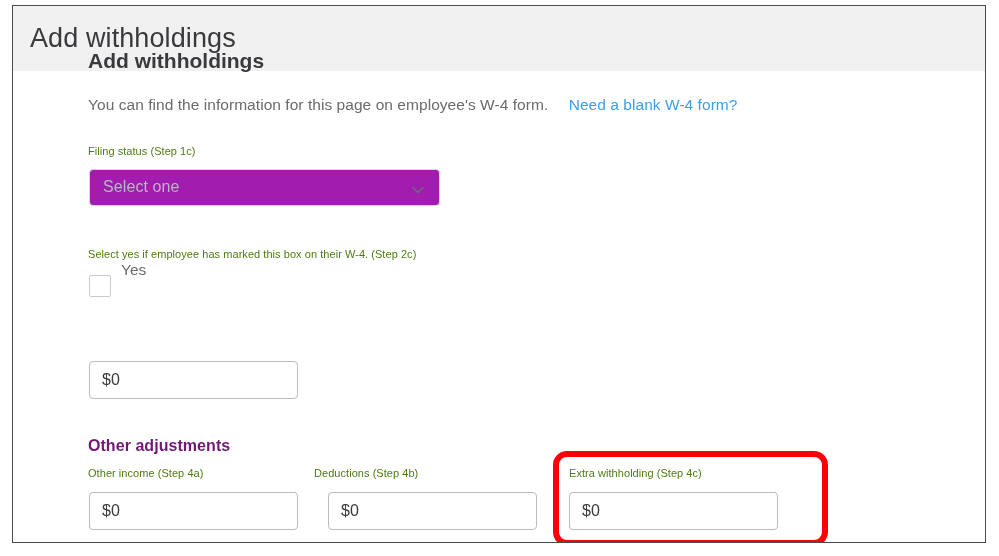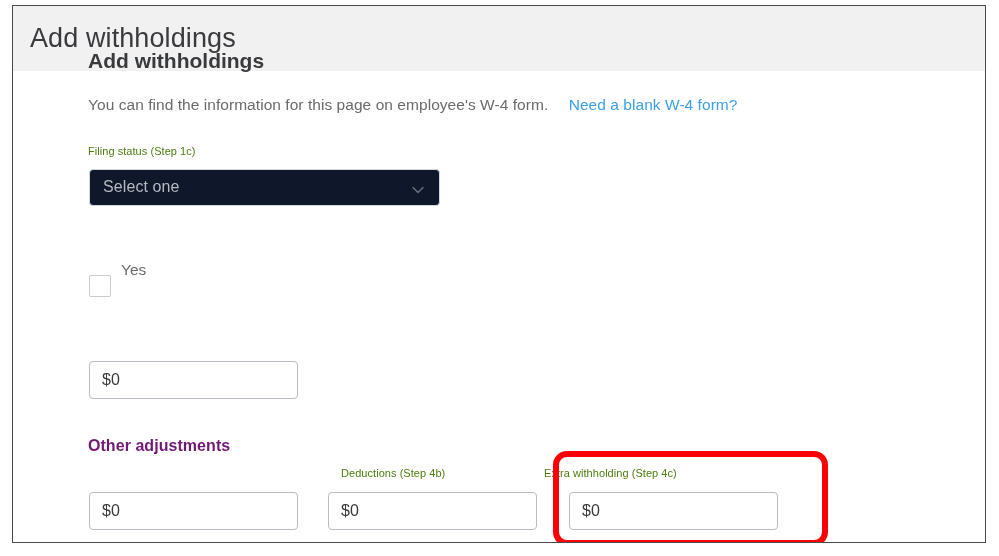--- a/index.html
+++ b/index.html
@@ -107,21 +107,21 @@
   
   #filing-status-label { left: 75px; top: 74px; }
   #filing-status-select {
     position: absolute;
     left: 76px;
     top: 98px;
     width: 351px;
     height: 37px;
     border: 1px solid #d4d7dc;
     border-radius: 4px;
-    background: #0f172a;
+    background: #a21caf;
     box-sizing: border-box;
     cursor: pointer;
   }
   #filing-status-placeholder {
     position: absolute;
     left: 13px;
     top: 8px;
     font-size: 16px;
     color: #b6b9c0;
     letter-spacing: 0.1px;
@@ -181,22 +181,22 @@
   #other-adjustments-heading {
     position: absolute;
     left: 75px;
     top: 366px;
     font-size: 16px;
     font-weight: 700;
     color: #701a75;
     letter-spacing: 0.05px;
   }
   #other-income-label { left: 75px; top: 396px; }
-  #deductions-label   { left: 328px; top: 396px; text-align: right; }
-  #extra-withholding-label { left: 531px; top: 396px; }
+  #deductions-label   { left: 301px; top: 396px; text-align: right; }
+  #extra-withholding-label { left: 556px; top: 396px; }
 
   #other-income-input {
     position: absolute;
     left: 76px;
     top: 421px;
     width: 209px;
     height: 38px;
     border: 1px solid #b8bcc3;
     border-radius: 4px;
     background: #fff;
@@ -262,31 +262,33 @@
 
     <div id="filing-status-select">
       <span id="filing-status-placeholder">Select one</span>
       <span id="chevron-down-icon">
         <svg width="16" height="16" viewBox="0 0 16 16">
           <path d="M3 5.5 L8 10.5 L13 5.5" fill="none" stroke="#6b6f76" stroke-width="1.5" stroke-linecap="round" stroke-linejoin="round"></path>
         </svg>
       </span>
     </div>
 
+    <div class="field-label" id="marked-box-label">Select yes if employee has marked this box on their W-4. (Step 2c)</div>
 
     <div id="yes-checkbox"></div>
     <div id="yes-checkbox-label">Yes</div>
 
 
     <div id="dependents-input">
       <span class="money-value">$0</span>
     </div>
 
     <div id="other-adjustments-heading">Other adjustments</div>
 
+    <div class="field-label" id="other-income-label">Other income (Step 4a)</div>
     <div id="other-income-input">
       <span class="money-value">$0</span>
     </div>
 
     <div class="field-label" id="deductions-label">Deductions (Step 4b)</div>
     <div id="deductions-input">
       <span class="money-value">$0</span>
     </div>
 
     <div class="field-label" id="extra-withholding-label">Extra withholding (Step 4c)</div>

